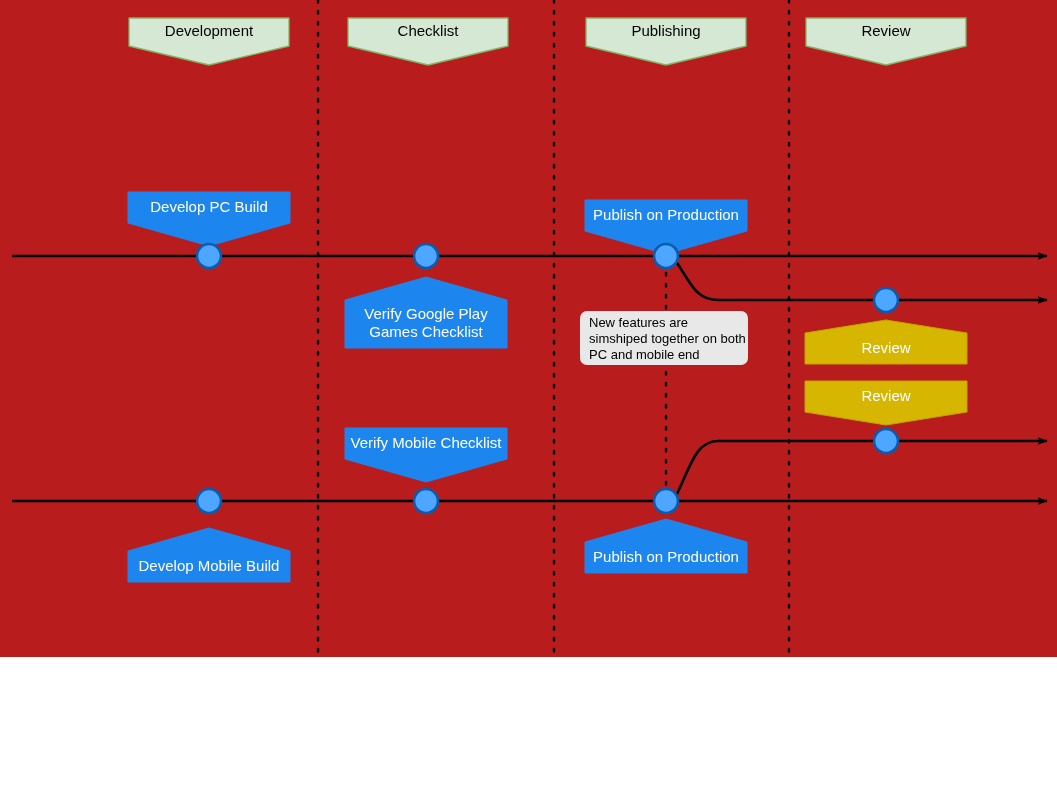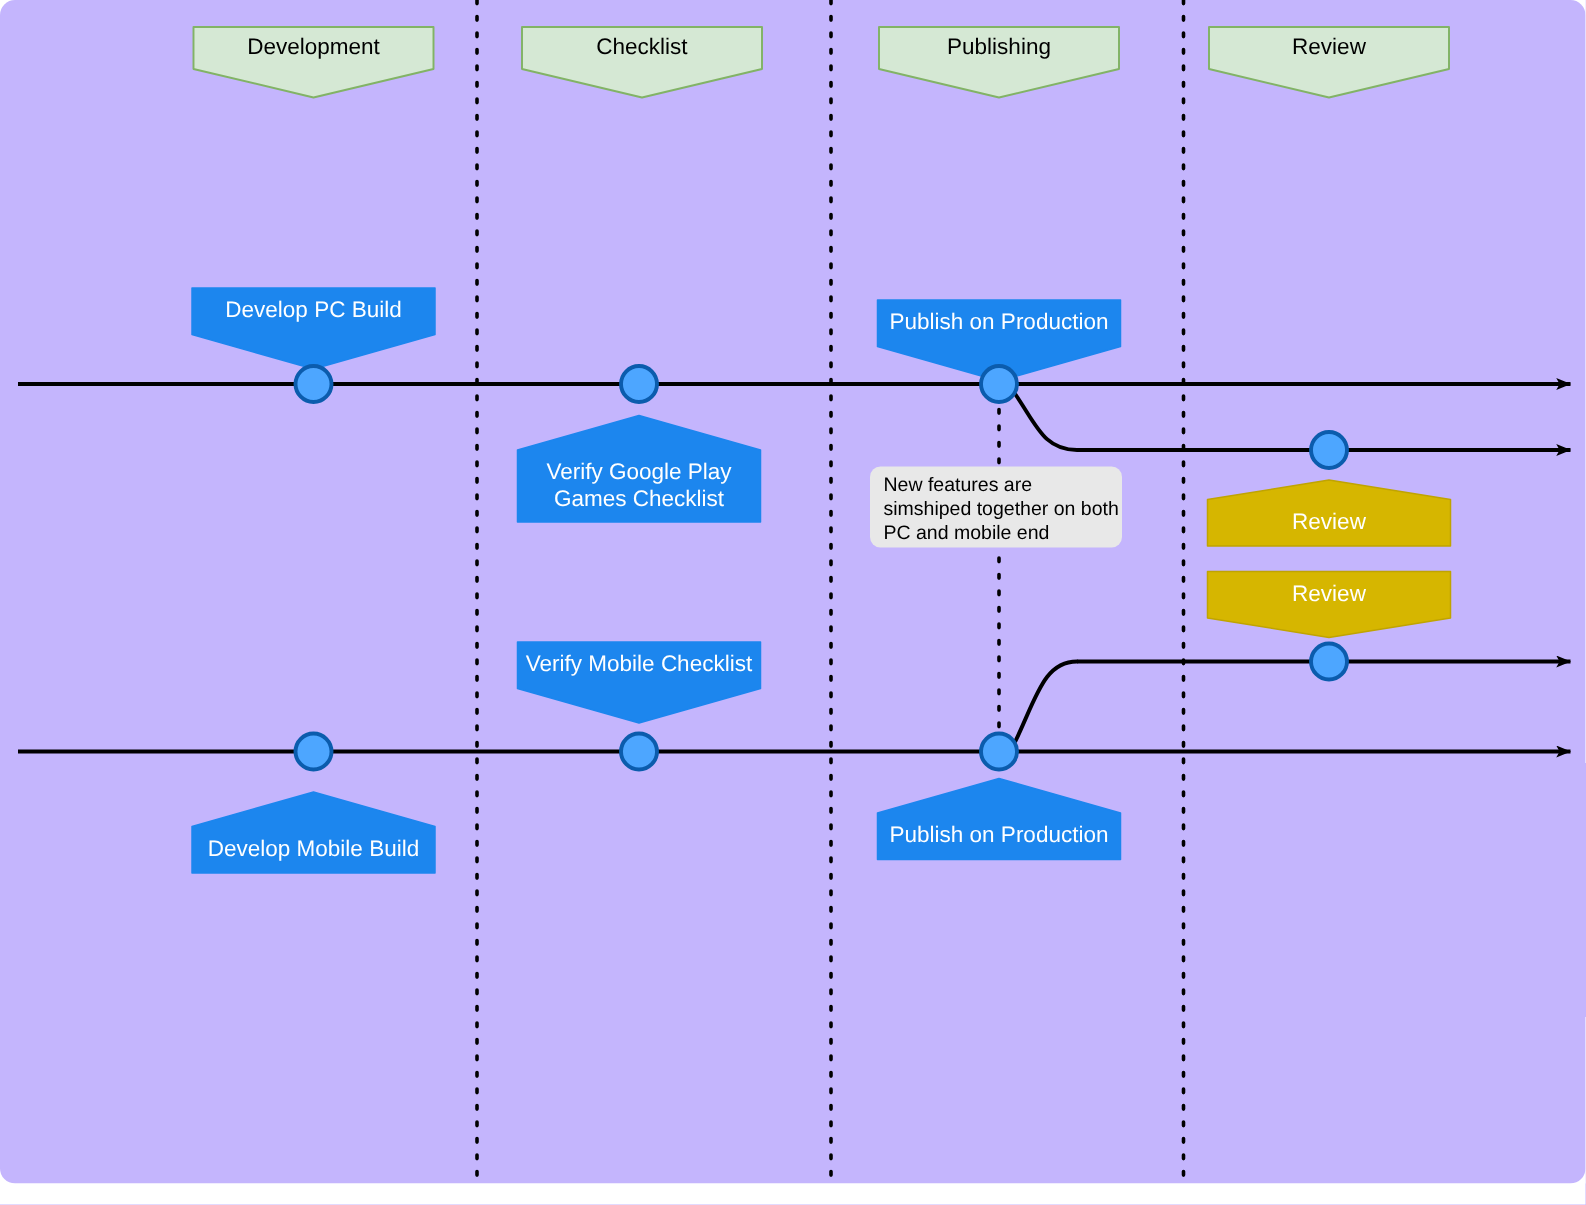--- a/index.html
+++ b/index.html
@@ -6,24 +6,23 @@
     margin: 0;
     padding: 0;
     background: #ffffff;
   }
   body {
     font-family: "Liberation Sans", sans-serif;
   }
   #canvas {
     position: relative;
     width: 1057px;
-    height: 789px;
+    height: 657px;
     overflow: hidden;
-    background: #c4b5fd;
-    border-radius: 10px;
+    background: #b91c1c;
   }
   #diagram-svg {
     position: absolute;
     left: 0;
     top: 0;
     width: 1057px;
     height: 803px;
   }
   .shape-label {
     font-family: "Liberation Sans", sans-serif;

